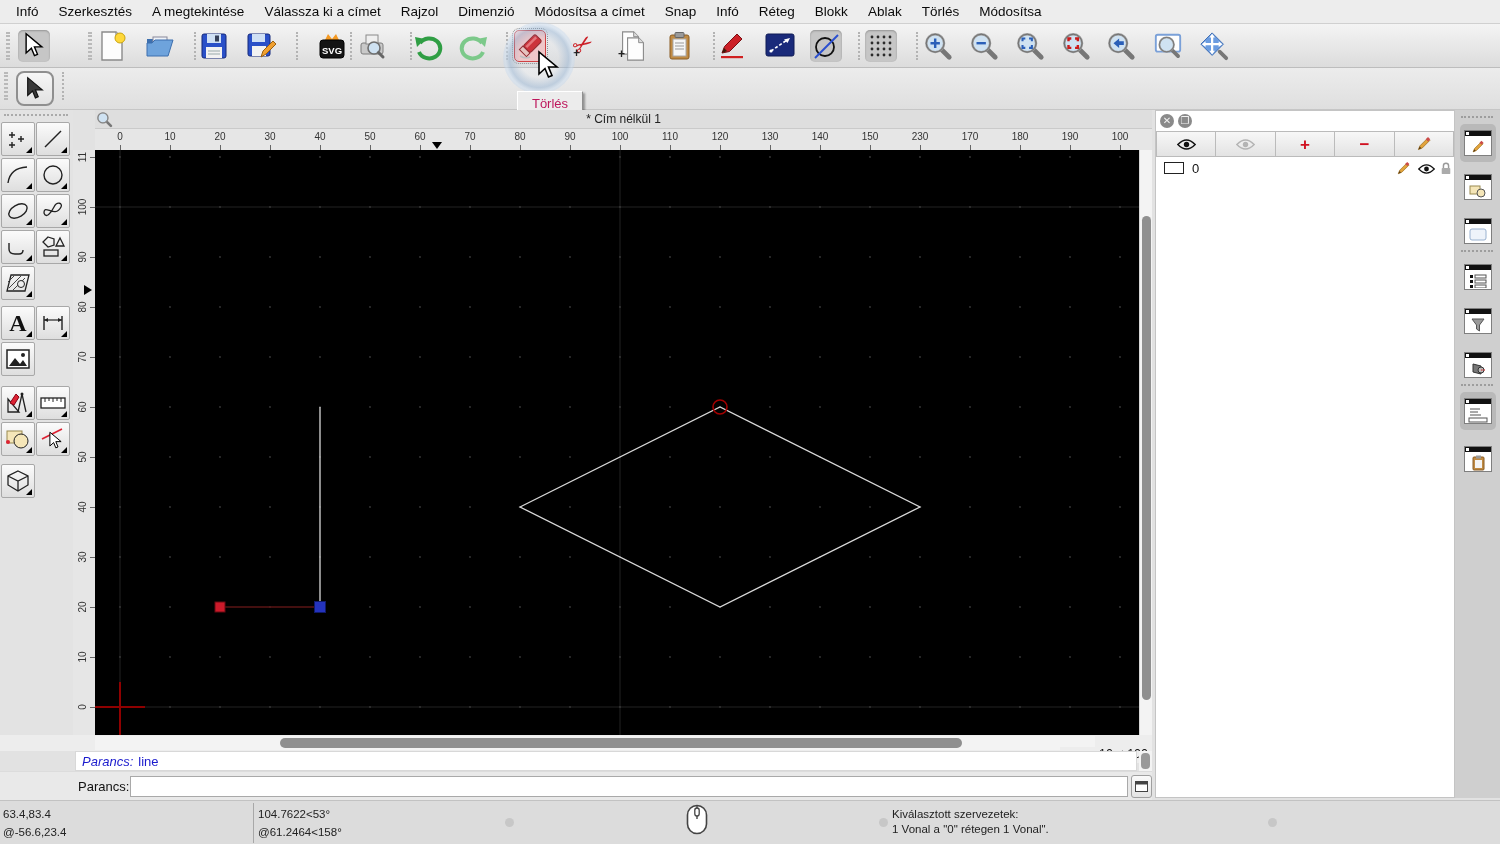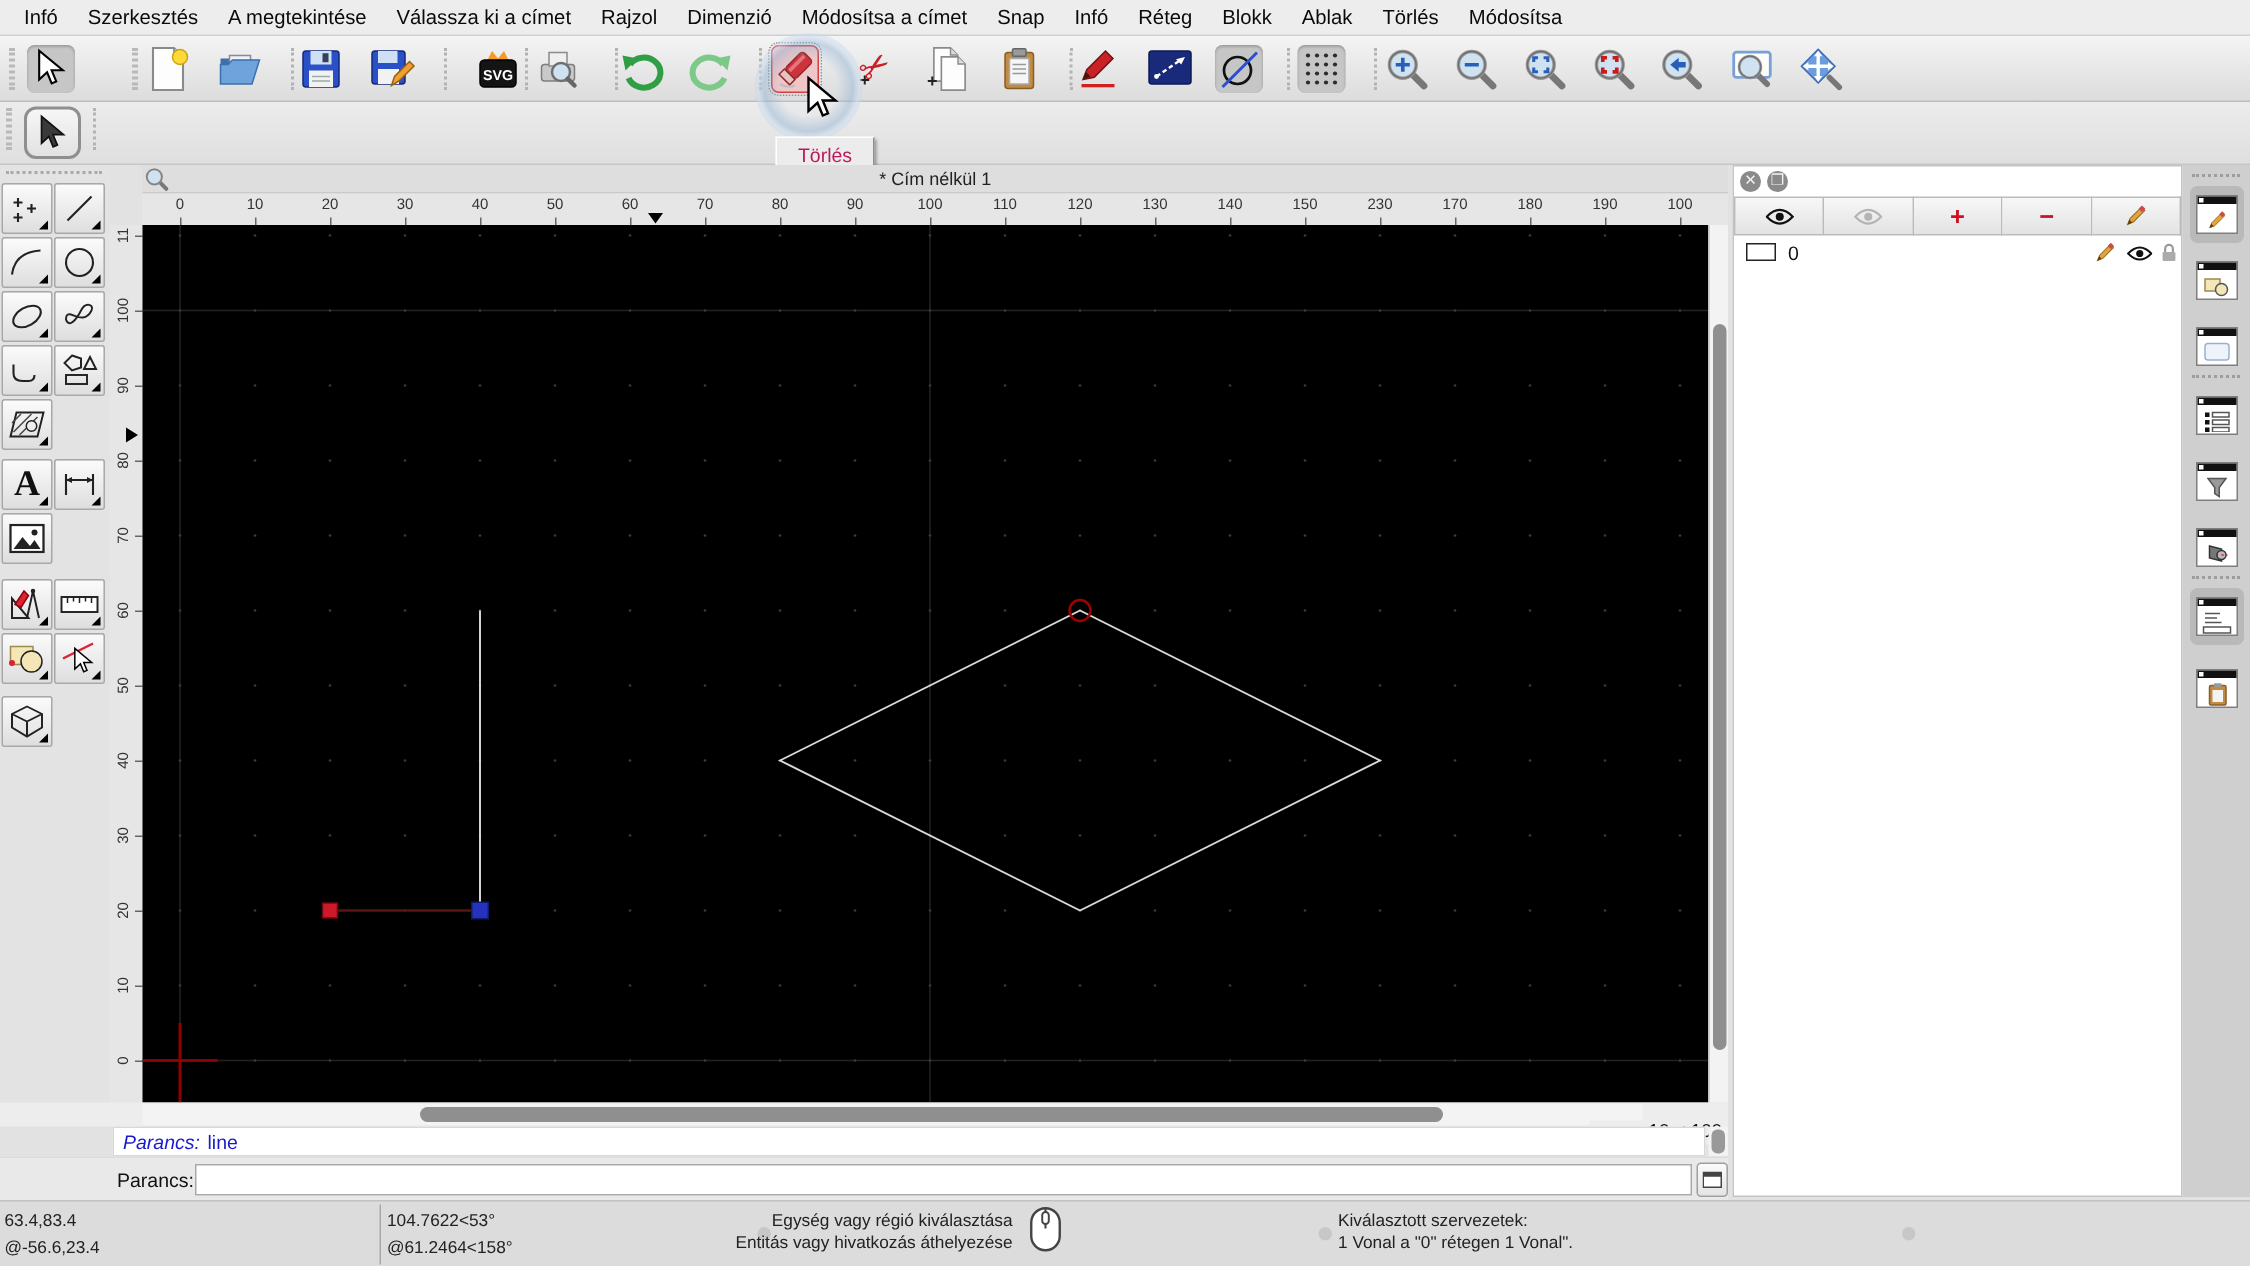--- a/index.html
+++ b/index.html
@@ -847,24 +847,20 @@
   </div>
 </div>
 
 <div class="abs" id="statusbar">
   <span class="sb-line1" style="left:3px">63.4,83.4</span>
   <span class="sb-line2" style="left:3px">@-56.6,23.4</span>
   <div class="sb-sep" style="left:253px"></div>
   <span class="sb-line1" style="left:258px">104.7622&lt;53°</span>
   <span class="sb-line2" style="left:258px">@61.2464&lt;158°</span>
   <div class="sb-dot" style="left:505px;top:17px"></div>
-  <div id="sb-hint">
-    <div>Egység vagy régió kiválasztása</div>
-    <div>Entitás vagy hivatkozás áthelyezése</div>
-  </div>
   <div class="abs" style="left:686px;top:3px">
     <svg width="22" height="31" viewBox="0 0 22 31">
       <rect x="1.5" y="1.5" width="19" height="28" rx="9.5" fill="#fff" stroke="#444" stroke-width="1.6"></rect>
       <line x1="11" y1="1.5" x2="11" y2="15" stroke="#444" stroke-width="1.4"></line>
       <rect x="8.8" y="4" width="4.4" height="8" rx="2.2" fill="#fff" stroke="#444" stroke-width="1.3"></rect>
     </svg>
   </div>
   <div class="sb-dot" style="left:879px;top:17px"></div>
   <div id="sb-sel">
     <div>Kiválasztott szervezetek:</div>

